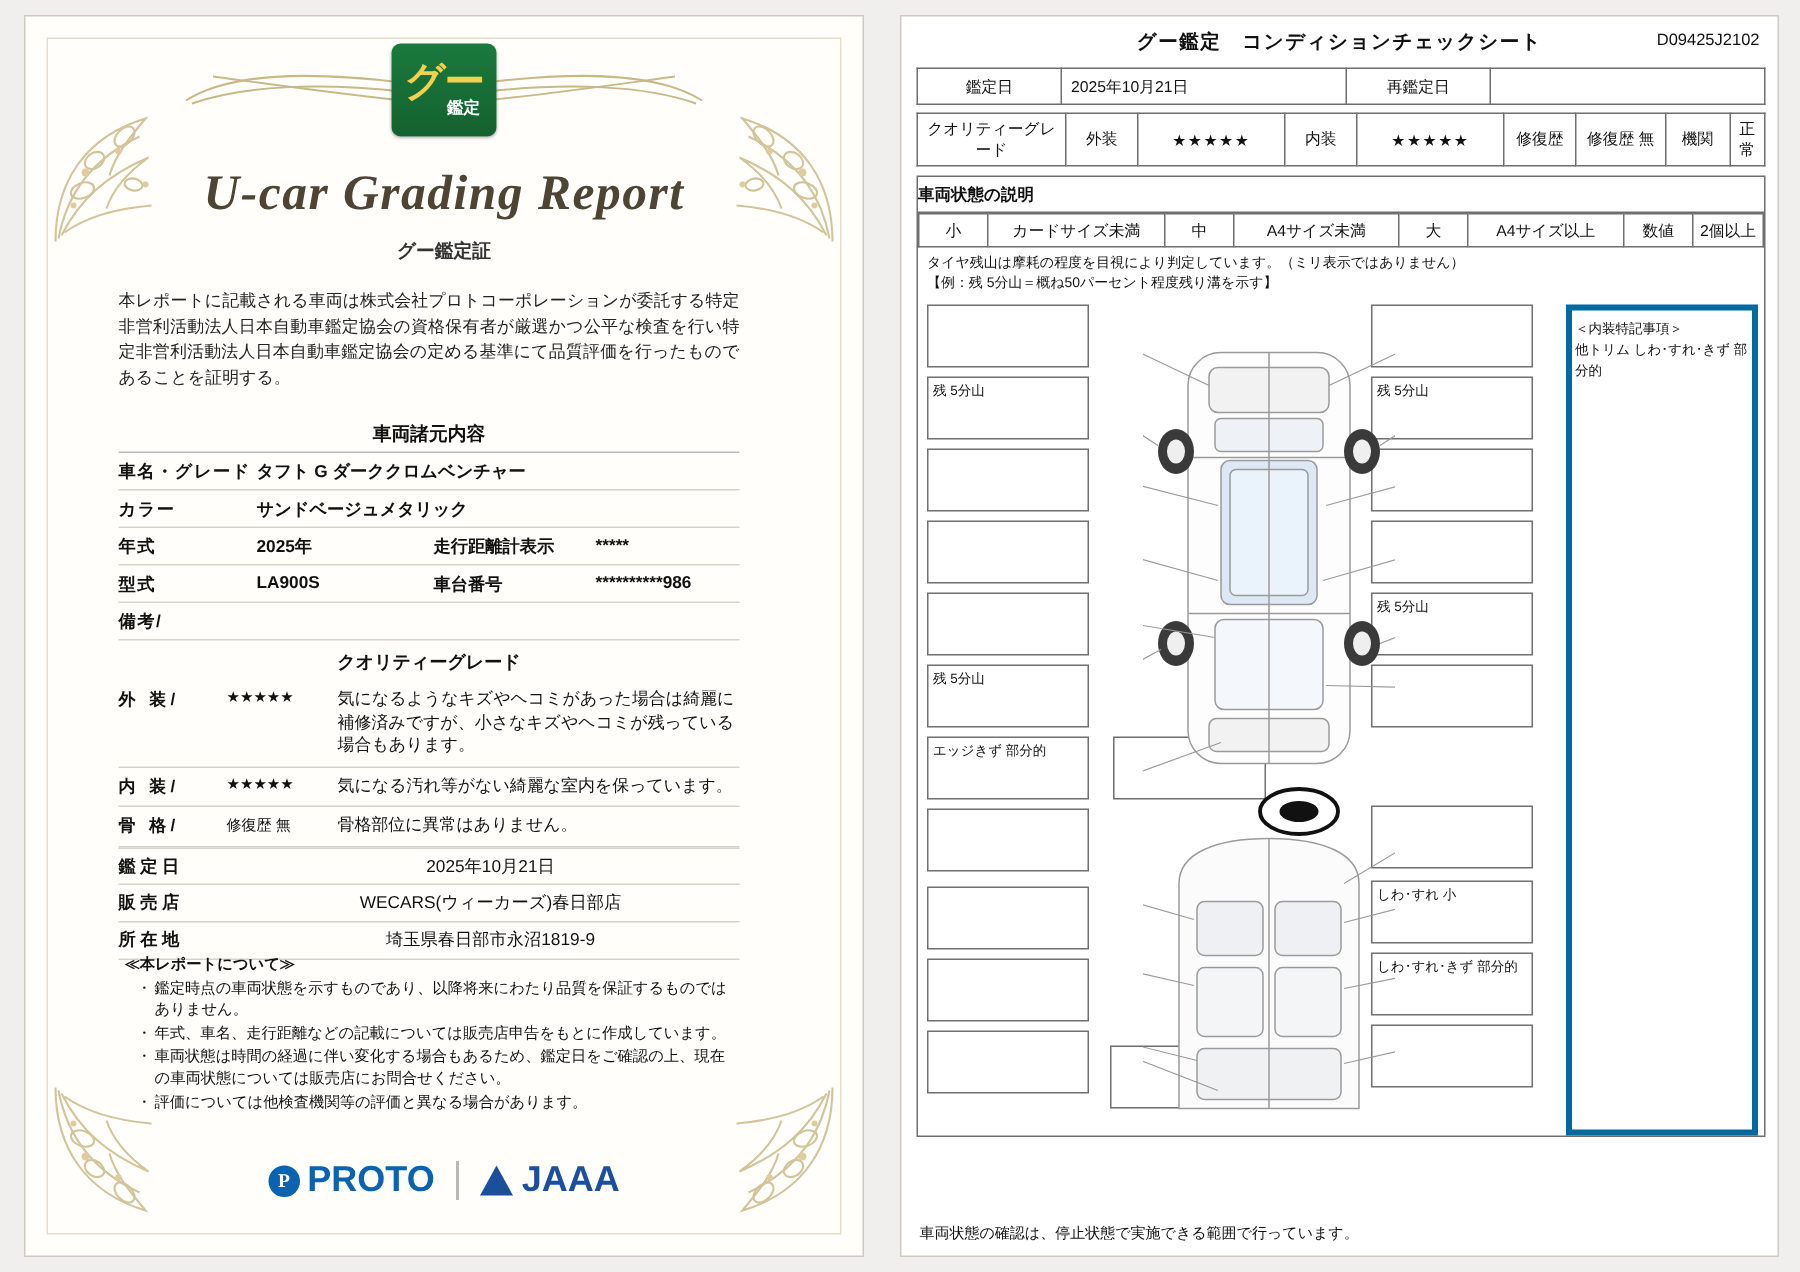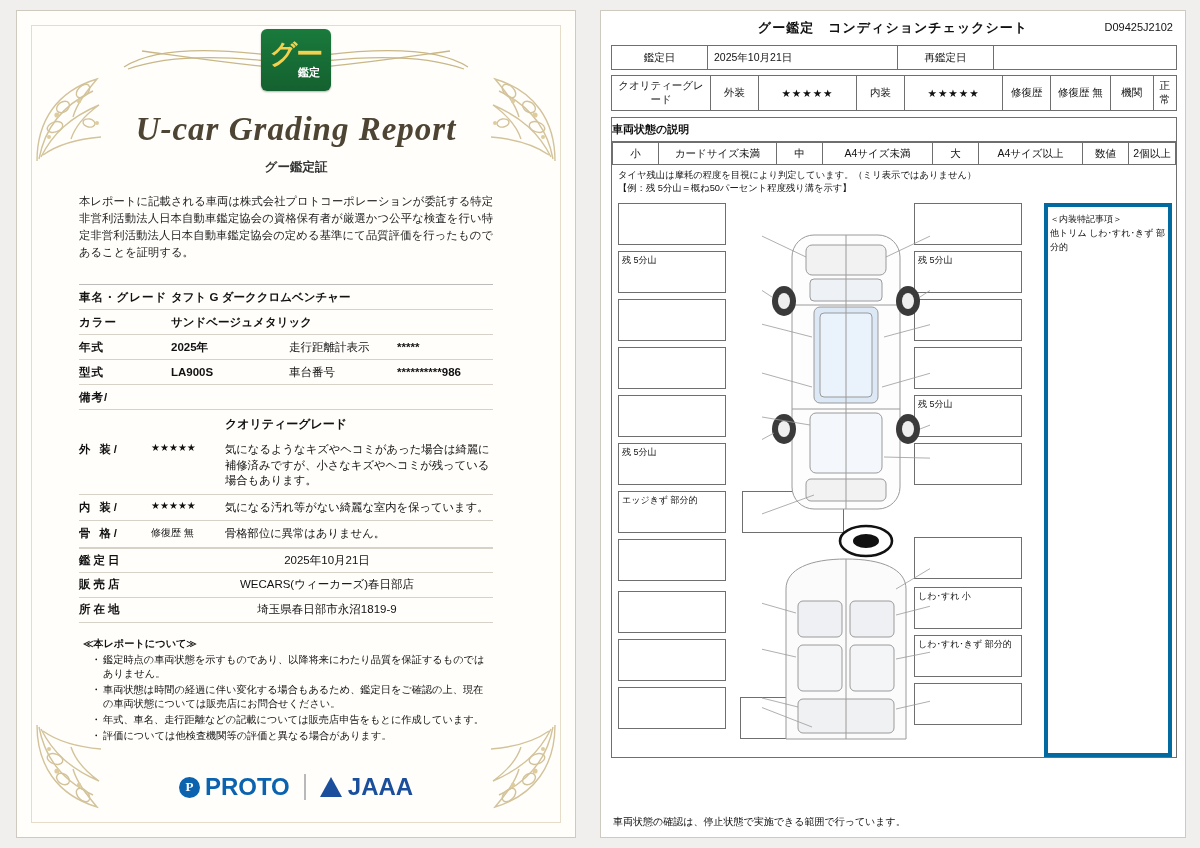--- a/index.html
+++ b/index.html
@@ -73,21 +73,21 @@
   }
   .hr { border-top:1px solid #bbb; margin:3px 0 0 0; }
   .row {
     display:flex; align-items:center;
     border-bottom:1px solid #d6d2c8;
     min-height:25px;
     font-size:11.5px;
   }
   .row .lbl { width:92px; font-weight:bold; letter-spacing:1px; }
   .row .val { flex:1; }
-  .row .lbl2 { width:86px; font-weight:normal; }
+  .row .lbl2 { width:86px; font-weight:bold; }
   .val-strong { font-weight:bold; }
 
   .qg-title { text-align:center; font-weight:bold; font-size:12px; padding:6px 0 4px; }
   .qrow { display:flex; align-items:flex-start; border-bottom:1px solid #d6d2c8; padding:5px 0; font-size:11.3px; }
   .qrow .qlbl { width:72px; font-weight:bold; letter-spacing:3px; }
   .qrow .qstar { width:74px; font-size:10px; letter-spacing:0px; }
   .qrow .qtxt { flex:1; line-height:15.5px; }
 
   .info-row { display:flex; border-bottom:1px solid #d6d2c8; font-size:11.5px; min-height:25px; align-items:center; }
   .info-row .ilbl { width:82px; font-weight:bold; letter-spacing:3px; }
@@ -261,20 +261,21 @@
       <div class="g">グー</div>
       <div class="k">鑑定</div>
     </div>
 
     <div class="title">U-car Grading Report</div>
     <div class="subtitle">グー鑑定証</div>
 
     <div class="intro">本レポートに記載される車両は株式会社プロトコーポレーションが委託する特定非営利活動法人日本自動車鑑定協会の資格保有者が厳選かつ公平な検査を行い特定非営利活動法人日本自動車鑑定協会の定める基準にて品質評価を行ったものであることを証明する。</div>
 
     <div class="spec">
+      <div class="sec-title">車両諸元内容</div>
       <div class="hr"></div>
 
       <div class="row">
         <div class="lbl">車名・グレード</div>
         <div class="val val-strong">タフト G ダーククロムベンチャー</div>
       </div>
       <div class="row">
         <div class="lbl">カラー</div>
         <div class="val val-strong">サンドベージュメタリック</div>
       </div>
@@ -324,22 +325,22 @@
       <div class="info-row">
         <div class="ilbl">所在地</div>
         <div class="ival">埼玉県春日部市永沼1819-9</div>
       </div>
     </div>
 
     <div class="notes">
       <div class="nt-title">≪本レポートについて≫</div>
       <ul>
         <li>鑑定時点の車両状態を示すものであり、以降将来にわたり品質を保証するものではありません。</li>
+        <li>年式、車名、走行距離などの記載については販売店申告をもとに作成しています。</li>
         <li>車両状態は時間の経過に伴い変化する場合もあるため、鑑定日をご確認の上、現在の車両状態については販売店にお問合せください。</li>
-        <li>年式、車名、走行距離などの記載については販売店申告をもとに作成しています。</li>
         <li>評価については他検査機関等の評価と異なる場合があります。</li>
       </ul>
     </div>
 
     <div class="brands">
       <div class="proto">
         <div class="dot">P</div>
         <div class="ptxt">PROTO</div>
       </div>
       <div class="divider-v"></div>

